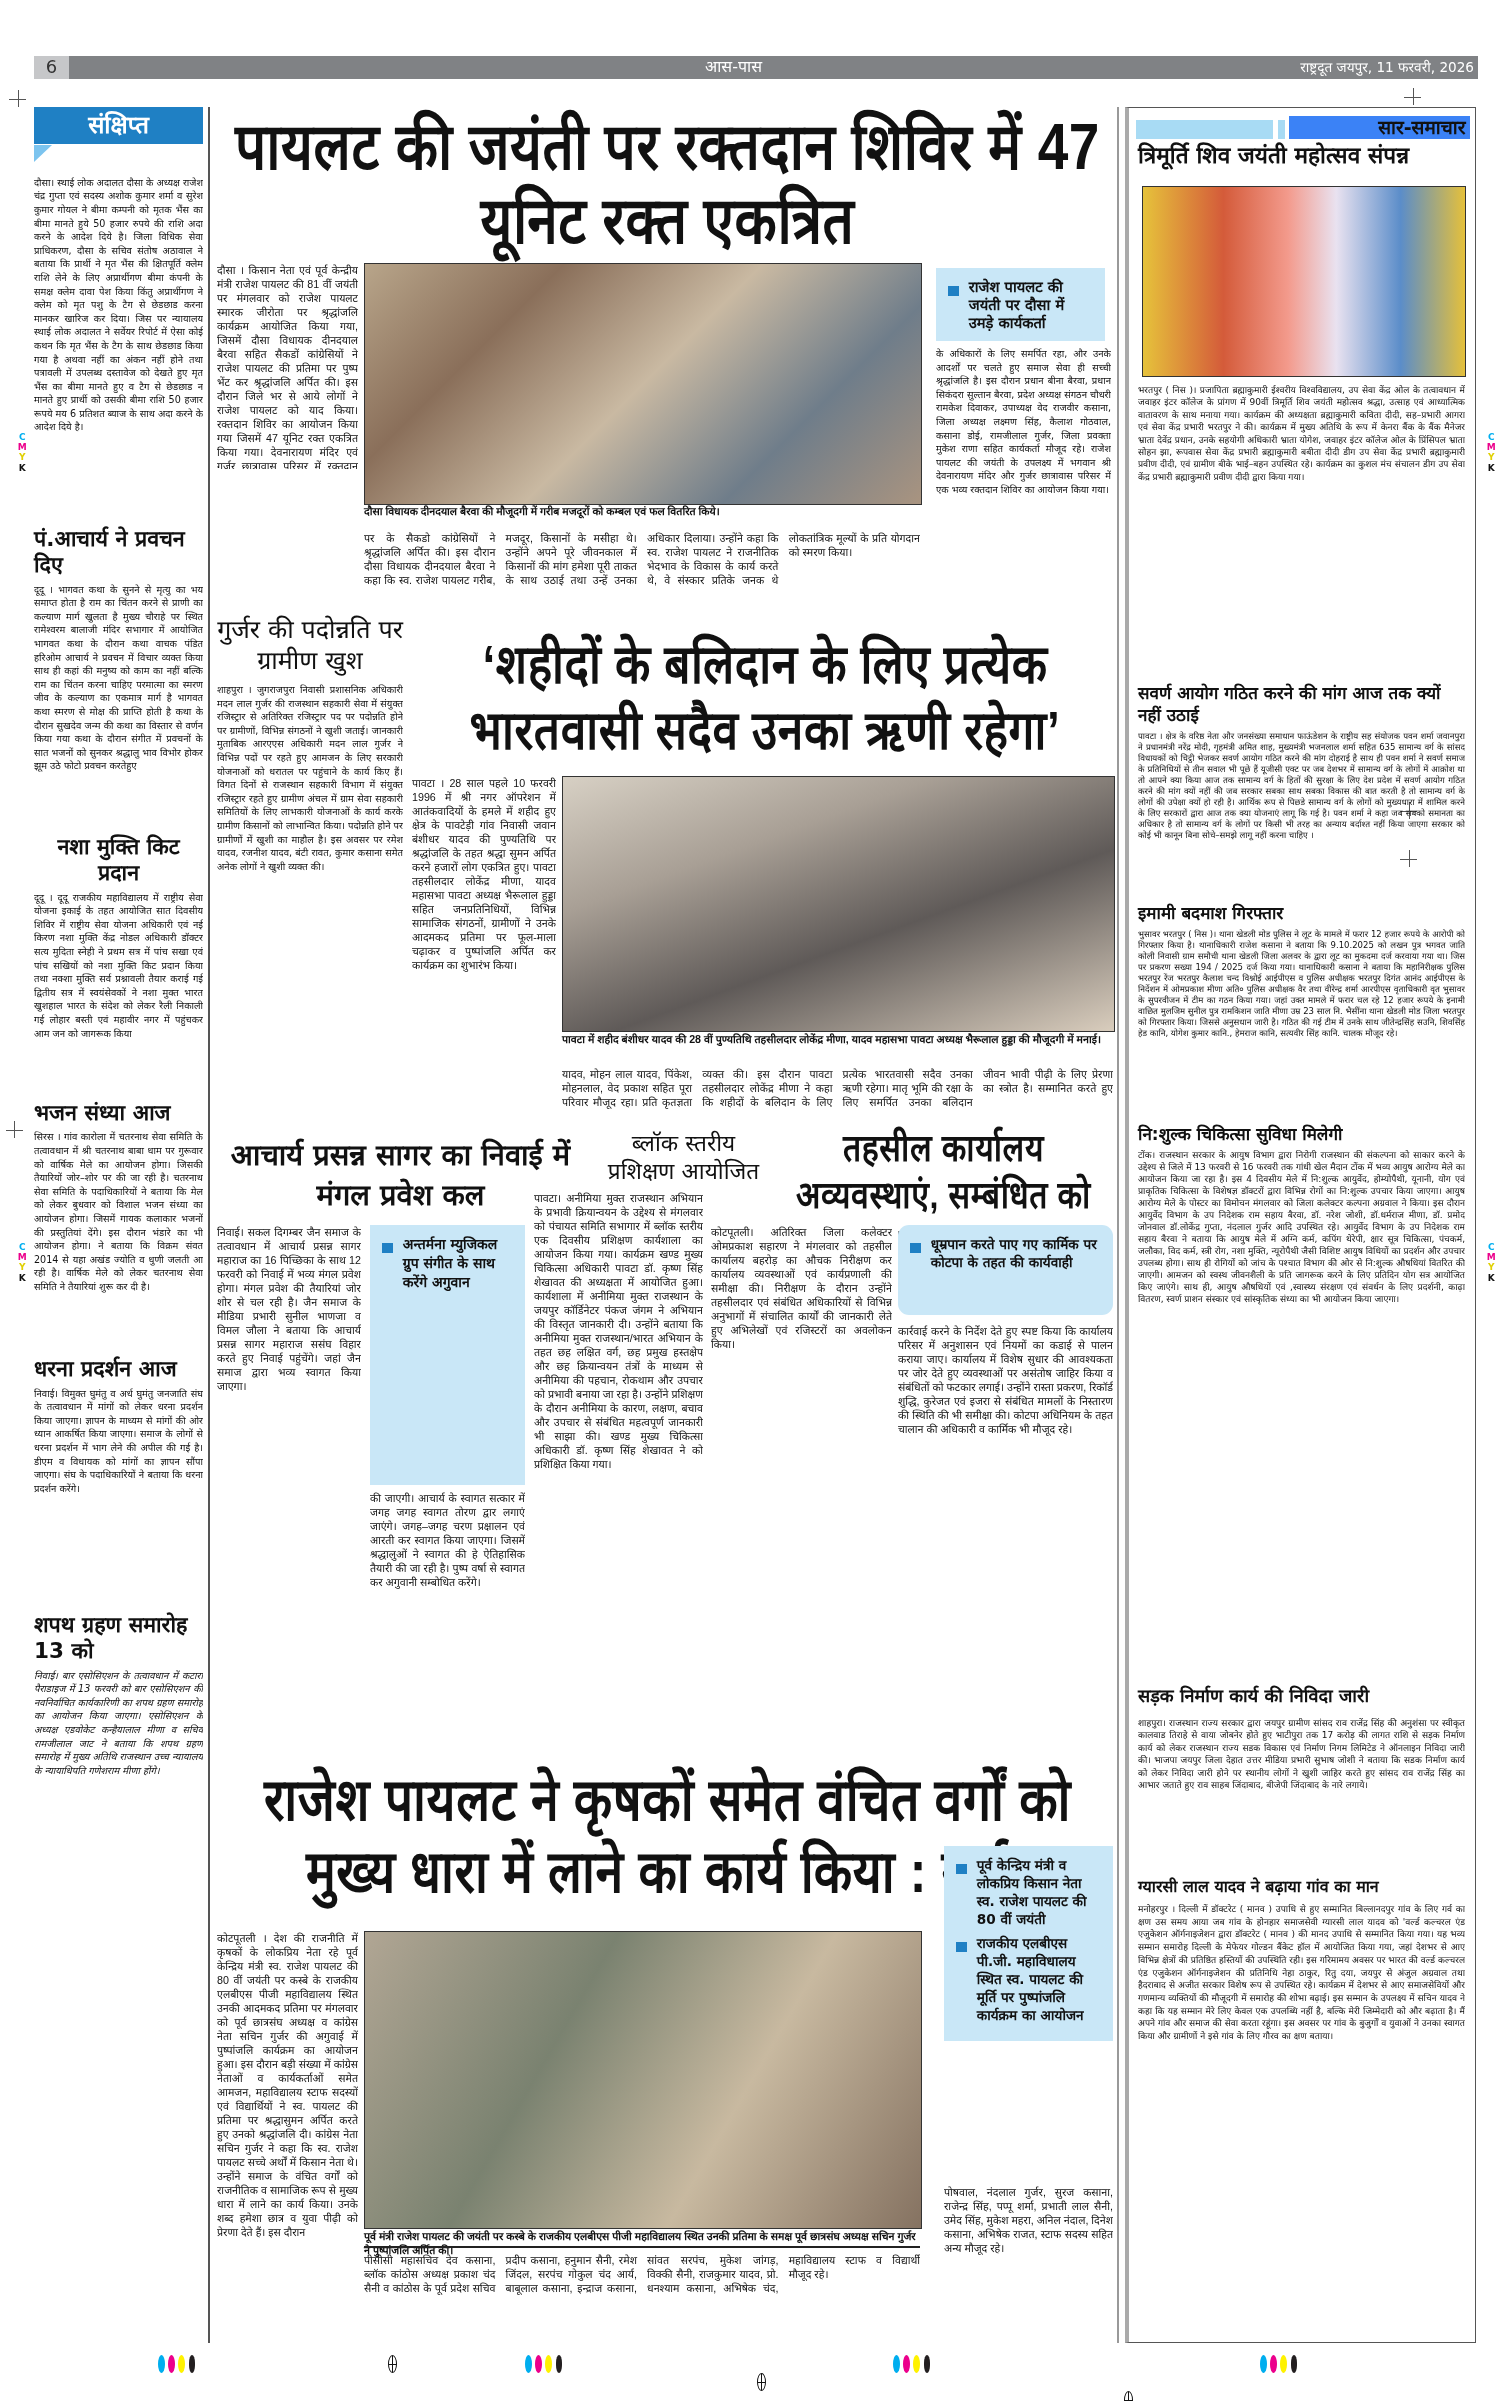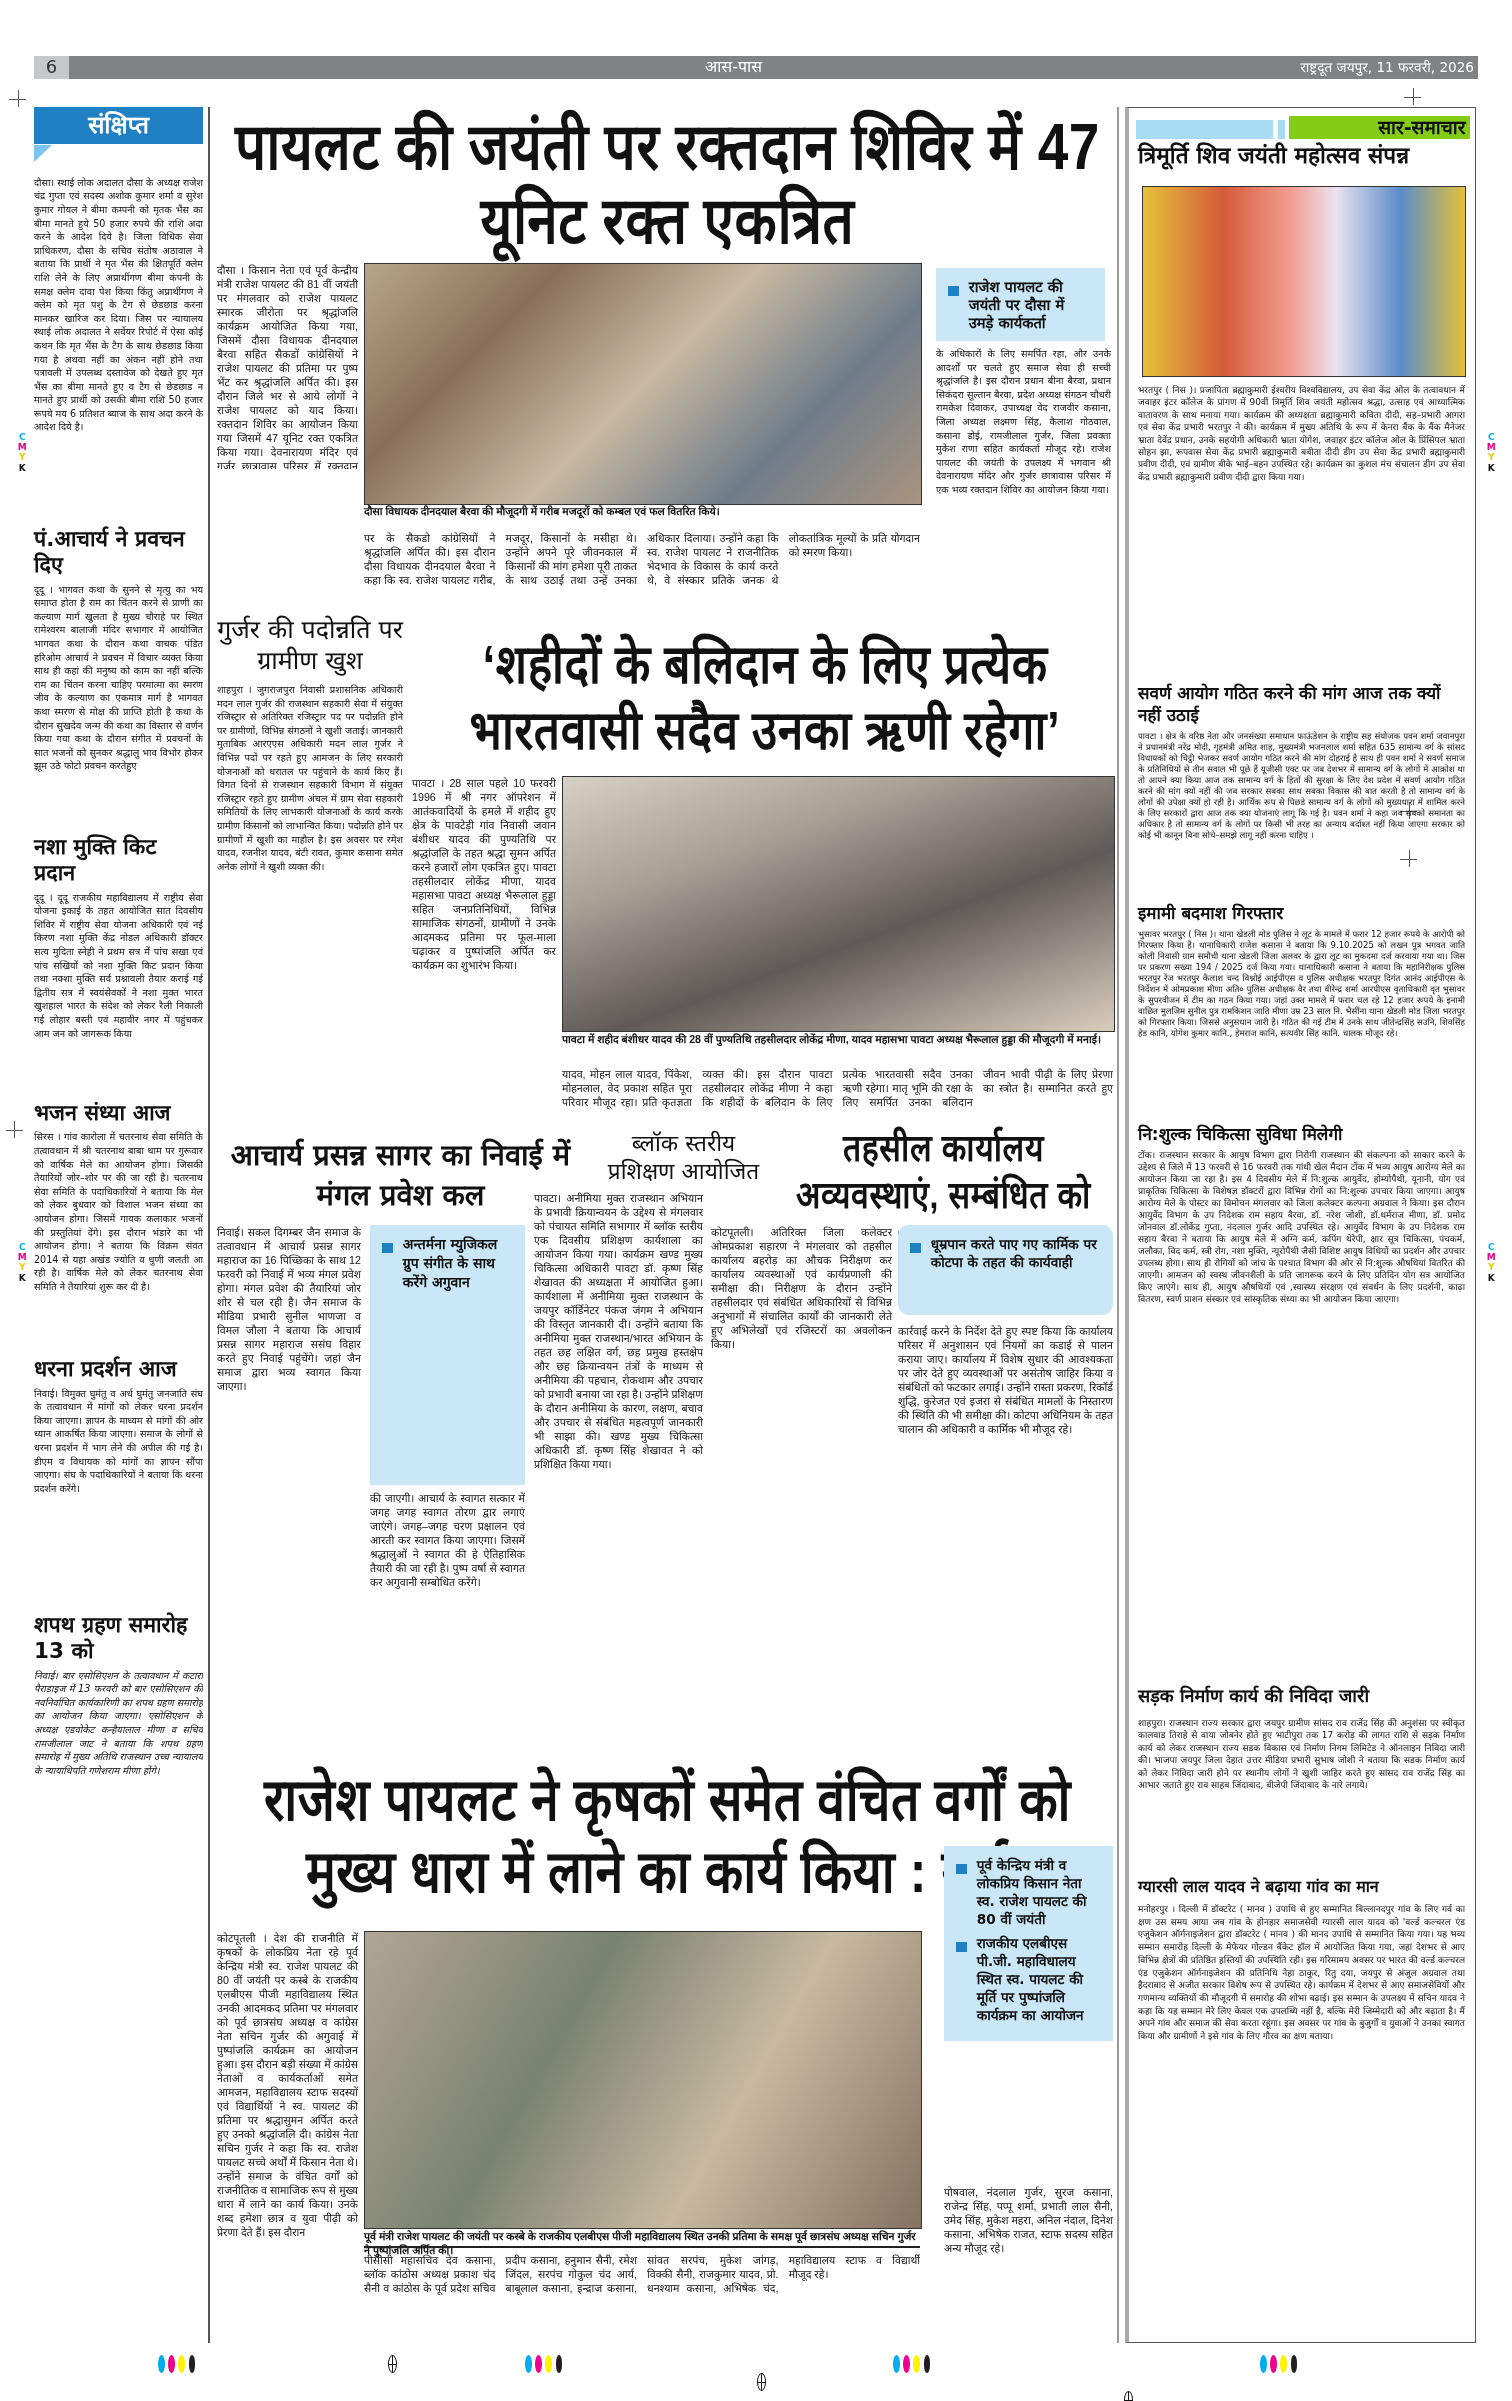--- a/index.html
+++ b/index.html
@@ -25,21 +25,21 @@
   .caption{font-family:"Liberation Sans",sans-serif;font-weight:bold;font-size:10.7px;line-height:13.6px;}
   .callout{background:#c9e7f7;padding:10.2px 12.4px;box-sizing:border-box;}
   .callout .bul{display:flex;gap:10.2px;align-items:flex-start;margin-bottom:5.6px;}
   .sq{width:10.2px;height:10.2px;background:#1f80c4;flex:none;margin-top:8px;}
   .callout .txt{font-weight:bold;font-size:17px;line-height:21.5px;font-family:"DejaVu Sans",sans-serif;}
   .sankshipt{left:34px;top:107px;width:169px;height:37px;background:#1f80c4;color:#fff;font-size:24px;font-weight:bold;text-align:center;line-height:37px;}
   .sankshipt-tab{left:34px;top:145px;width:0;height:0;border-left:18px solid #7cc4ef;border-bottom:17px solid transparent;}
   .rightbox{left:1125px;top:107px;width:351px;height:2236px;border:1.1px solid #555;border-left:4.5px solid #aaa;box-sizing:border-box;}
   .saar-strip{left:1136px;top:120px;width:137px;height:19px;background:#a8dbf4;}
   .saar-strip2{left:1278px;top:120px;width:6.8px;height:19px;background:#a8dbf4;}
-  .saar-label{left:1289px;top:116px;width:181px;height:22.6px;background:#84cc16;font-size:19px;font-weight:bold;text-align:right;line-height:22.6px;padding-right:4.5px;box-sizing:border-box;}
+  .saar-label{left:1289px;top:116px;width:181px;height:22.6px;background:#3b82f6;font-size:19px;font-weight:bold;text-align:right;line-height:22.6px;padding-right:4.5px;box-sizing:border-box;}
   .cmyk{width:12.4px;font-weight:bold;font-size:9px;line-height:10.2px;text-align:center;}
   .cmyk span{display:block;}
   .colorbar{display:flex;gap:3.4px;}
   .dot{width:6.8px;height:18px;border-radius:50%;}
   .cross-t{width:9px;height:18px;border:1.1px solid #111;border-radius:50%;box-sizing:border-box;position:relative;}
   .cross-t:before{content:"";position:absolute;left:0;right:0;top:8px;height:1.1px;background:#111;}
   .cross-t:after{content:"";position:absolute;top:0;bottom:0;left:3.4px;width:0.6px;background:#111;}
   .hr{height:1.7px;background:#222;}
 </style>
 </head>
@@ -82,21 +82,21 @@
 </div>
 
 <div class="abs sankshipt">संक्षिप्त</div>
 <div class="abs sankshipt-tab"></div>
 <div class="abs colrule" style="left:208px;top:107px;height:2236px;"></div>
 
 <div class="abs" style="left:34px;top:169px;width:169px;">
   <div class="body-text" style="margin-top:6.8px;height:347px;">दौसा। स्थाई लोक अदालत दौसा के अध्यक्ष राजेश चंद्र गुप्ता एवं सदस्य अशोक कुमार शर्मा व सुरेश कुमार गोयल ने बीमा कम्पनी को मृतक भैंस का बीमा मानते हुये 50 हजार रुपये की राशि अदा करने के आदेश दिये है। जिला विधिक सेवा प्राधिकरण, दौसा के सचिव संतोष अठावाल ने बताया कि प्रार्थी ने मृत भैंस की क्षितपूर्ति क्लेम राशि लेने के लिए अप्रार्थीगण बीमा कंपनी के समक्ष क्लेम दावा पेश किया किंतु अप्रार्थीगण ने क्लेम को मृत पशु के टैग से छेडछाड करना मानकर खारिज कर दिया। जिस पर न्यायालय स्थाई लोक अदालत ने सर्वेयर रिपोर्ट में ऐसा कोई कथन कि मृत भैंस के टैग के साथ छेडछाड किया गया है अथवा नहीं का अंकन नहीं होने तथा पत्रावली में उपलब्ध दस्तावेज को देखते हुए मृत भैंस का बीमा मानते हुए व टैग से छेडछाड न मानते हुए प्रार्थी को उसकी बीमा राशि 50 हजार रूपये मय 6 प्रतिशत ब्याज के साथ अदा करने के आदेश दिये है।</div>
   <div class="h-side" style="margin-top:3.4px;">पं.आचार्य ने प्रवचन दिए</div>
   <div class="body-text" style="margin-top:4.5px;height:248px;">दूदू । भागवत कथा के सुनने से मृत्यु का भय समाप्त होता है राम का चिंतन करने से प्राणी का कल्याण मार्ग खुलता है मुख्य चौराहे पर स्थित रामेश्वरम बालाजी मंदिर सभागार में आयोजित भागवत कथा के दौरान कथा वाचक पंडित हरिओम आचार्य ने प्रवचन में विचार व्यक्त किया साथ ही कहां की मनुष्य को काम का नहीं बल्कि राम का चिंतन करना चाहिए परमात्मा का स्मरण जीव के कल्याण का एकमात्र मार्ग है भागवत कथा स्मरण से मोक्ष की प्राप्ति होती है कथा के दौरान सुखदेव जन्म की कथा का विस्तार से वर्णन किया गया कथा के दौरान संगीत में प्रवचनों के सात भजनों को सुनकर श्रद्धालु भाव विभोर होकर झूम उठे फोटो प्रवचन करतेहुए</div>
-  <div class="h-side" style="margin-top:3.4px;">नशा मुक्ति किट प्रदान</div>
+  <div class="h-side" style="margin-top:3.4px;text-align:center;">नशा मुक्ति किट प्रदान</div>
   <div class="body-text" style="margin-top:4.5px;height:206px;">दूदू । दूदू राजकीय महाविद्यालय में राष्ट्रीय सेवा योजना इकाई के तहत आयोजित सात दिवसीय शिविर में राष्ट्रीय सेवा योजना अधिकारी एवं नई किरण नशा मुक्ति केंद्र नोडल अधिकारी डॉक्टर सत्य मुदिता स्नेही ने प्रथम सत्र में पांच सखा एवं पांच सखियों को नशा मुक्ति किट प्रदान किया तथा नक्शा मुक्ति सर्व प्रश्नावली तैयार कराई गई द्वितीय सत्र में स्वयंसेवकों ने नशा मुक्त भारत खुशहाल भारत के संदेश को लेकर रैली निकाली गई लोहार बस्ती एवं महावीर नगर में पहुंचकर आम जन को जागरूक किया</div>
   <div class="h-side" style="margin-top:3.4px;">भजन संध्या आज</div>
   <div class="body-text" style="margin-top:4.5px;height:220px;">सिरस । गांव कारोला में चतरनाथ सेवा समिति के तत्वावधान में श्री चतरनाथ बाबा धाम पर गुरूवार को वार्षिक मेले का आयोजन होगा। जिसकी तैयारियों जोर–शोर पर की जा रही है। चतरनाथ सेवा समिति के पदाधिकारियों ने बताया कि मेल को लेकर बुधवार को विशाल भजन संध्या का आयोजन होगा। जिसमें गायक कलाकार भजनों की प्रस्तुतियां देंगे। इस दौरान भंडारे का भी आयोजन होगा। ने बताया कि विक्रम संवत 2014 से यहा अखंड ज्योति व धुणी जलती आ रही है। वार्षिक मेले को लेकर चतरनाथ सेवा समिति ने तैयारियां शुरू कर दी है।</div>
   <div class="h-side" style="margin-top:5.6px;">धरना प्रदर्शन आज</div>
   <div class="body-text" style="margin-top:4.5px;height:220px;">निवाई। विमुक्त घुमंतु व अर्ध घुमंतु जनजाति संघ के तत्वावधान में मांगों को लेकर धरना प्रदर्शन किया जाएगा। ज्ञापन के माध्यम से मांगों की ओर ध्यान आकर्षित किया जाएगा। समाज के लोगों से धरना प्रदर्शन में भाग लेने की अपील की गई है। डीएम व विधायक को मांगों का ज्ञापन सौंपा जाएगा। संघ के पदाधिकारियों ने बताया कि धरना प्रदर्शन करेंगे।</div>
   <div class="h-side" style="margin-top:5.6px;">शपथ ग्रहण समारोह 13 को</div>
   <div class="body-text" style="margin-top:4.5px;height:192px;font-style:italic;">निवाई। बार एसोसिएशन के तत्वावधान में कटारा पैराडाइज में 13 फरवरी को बार एसोसिएशन की नवनिर्वाचित कार्यकारिणी का शपथ ग्रहण समारोह का आयोजन किया जाएगा। एसोसिएशन के अध्यक्ष एडवोकेट कन्हैयालाल मीणा व सचिव रामजीलाल जाट ने बताया कि शपथ ग्रहण समारोह में मुख्य अतिथि राजस्थान उच्च न्यायालय के न्यायाधिपति गणेशराम मीणा होंगे।</div>
 </div>
 
 <div class="abs h-huge" style="left:217px;top:121px;width:901px;">पायलट की जयंती पर रक्तदान शिविर में 47 यूनिट रक्त एकत्रित</div>

